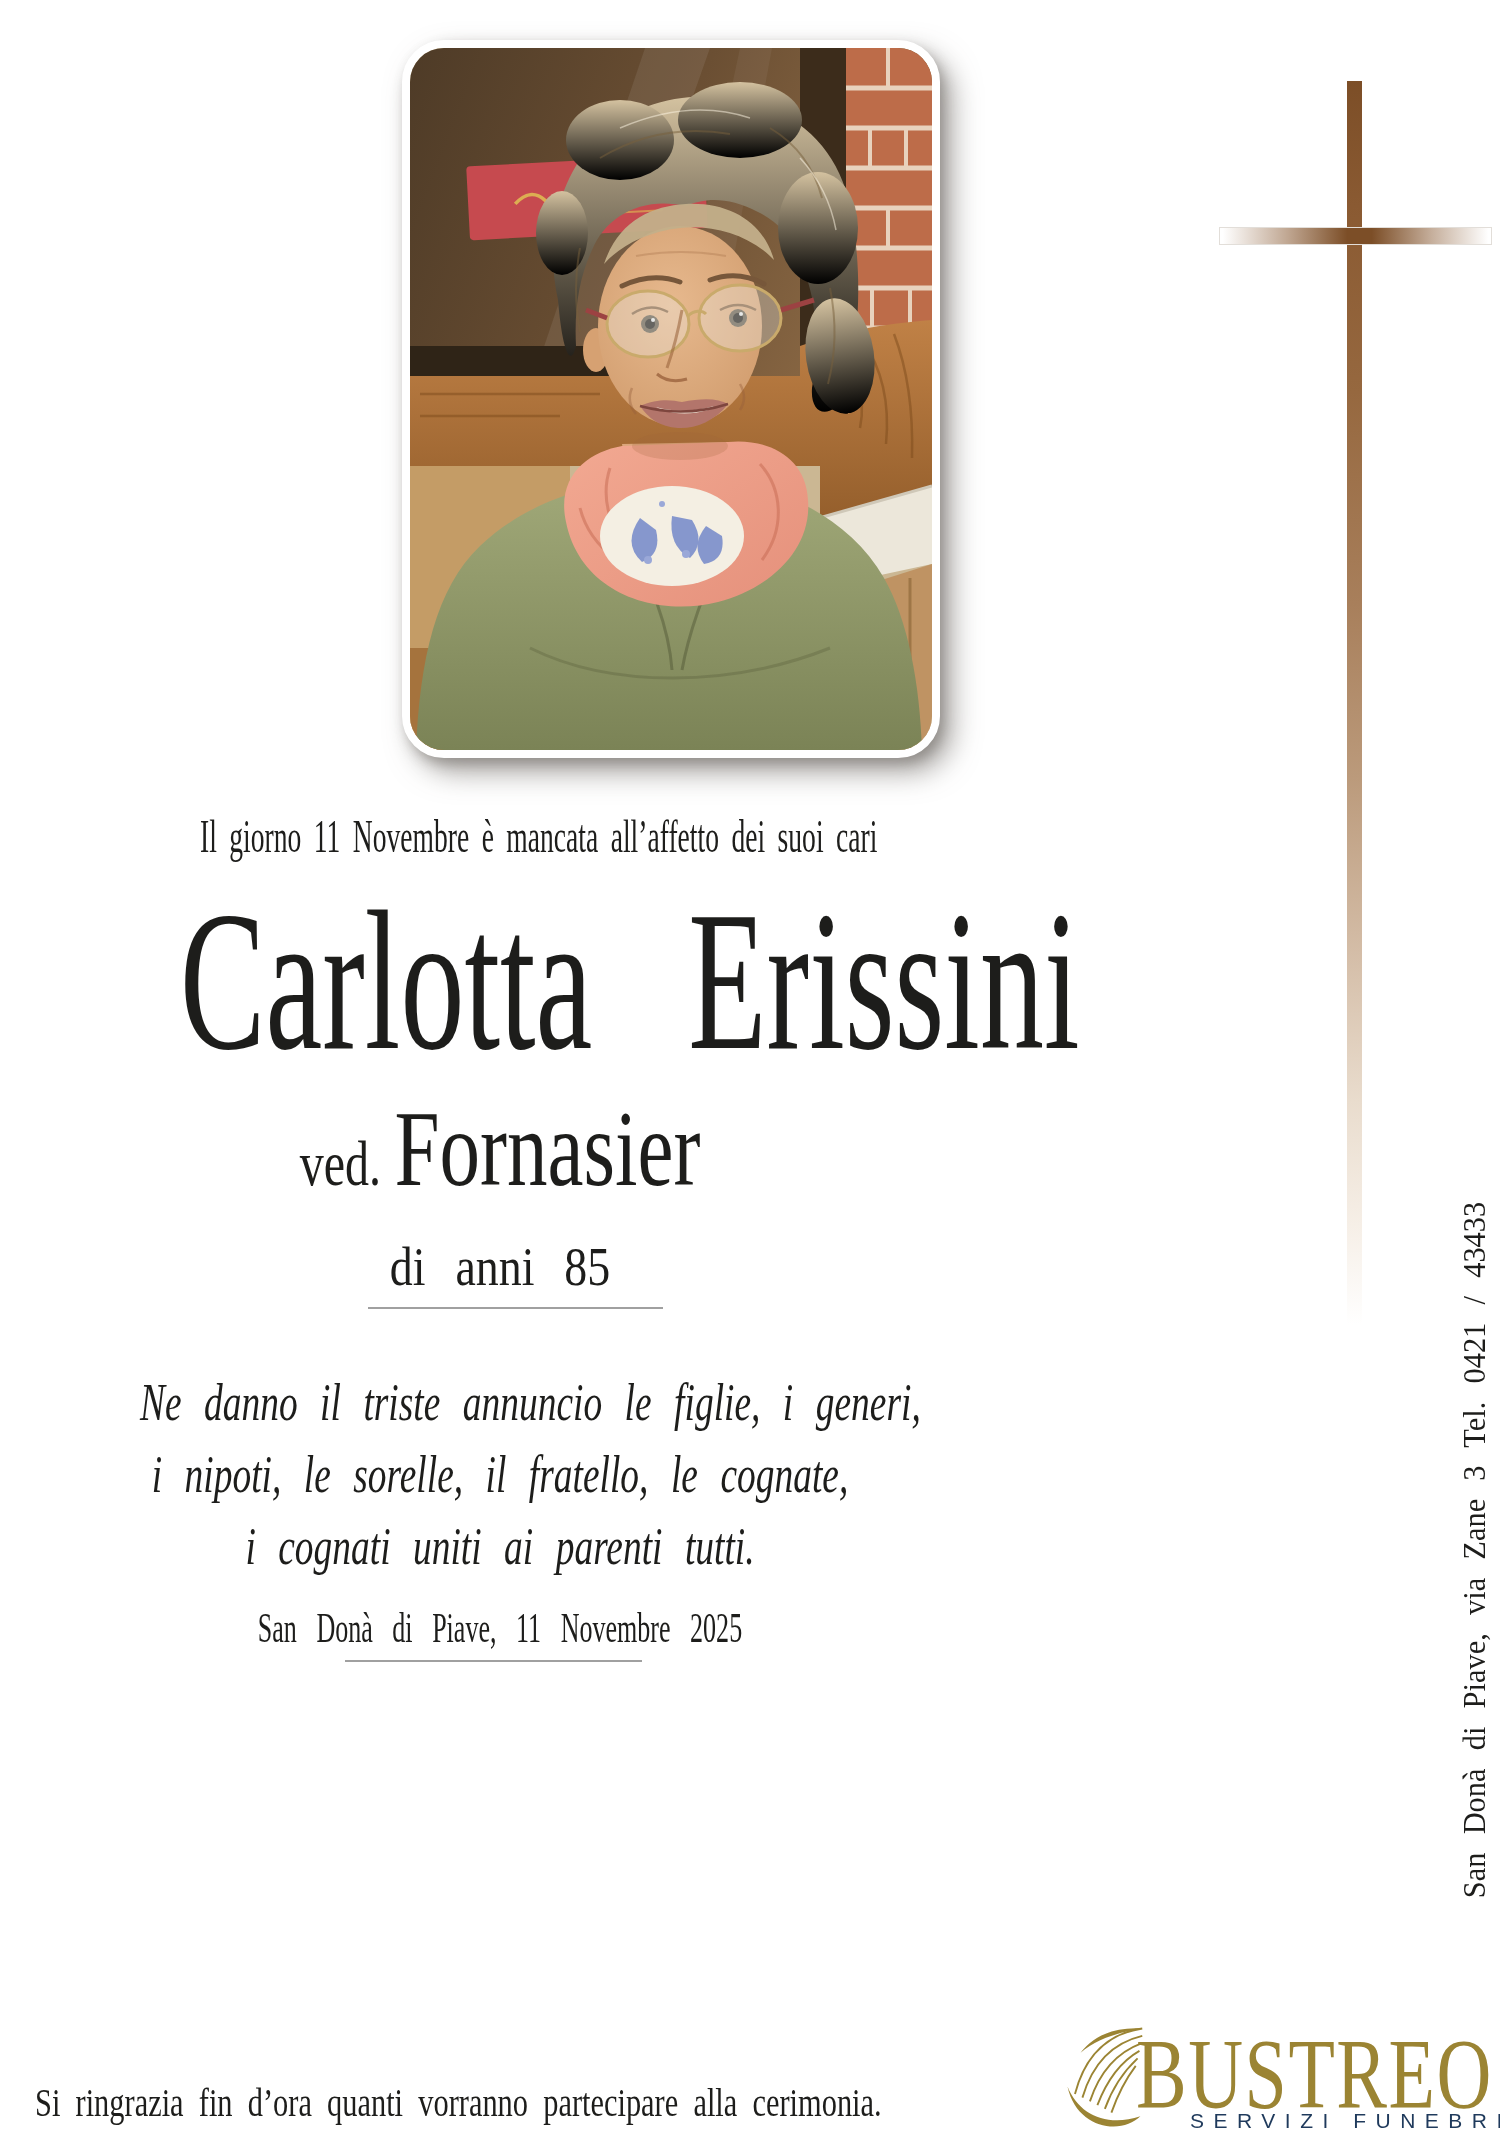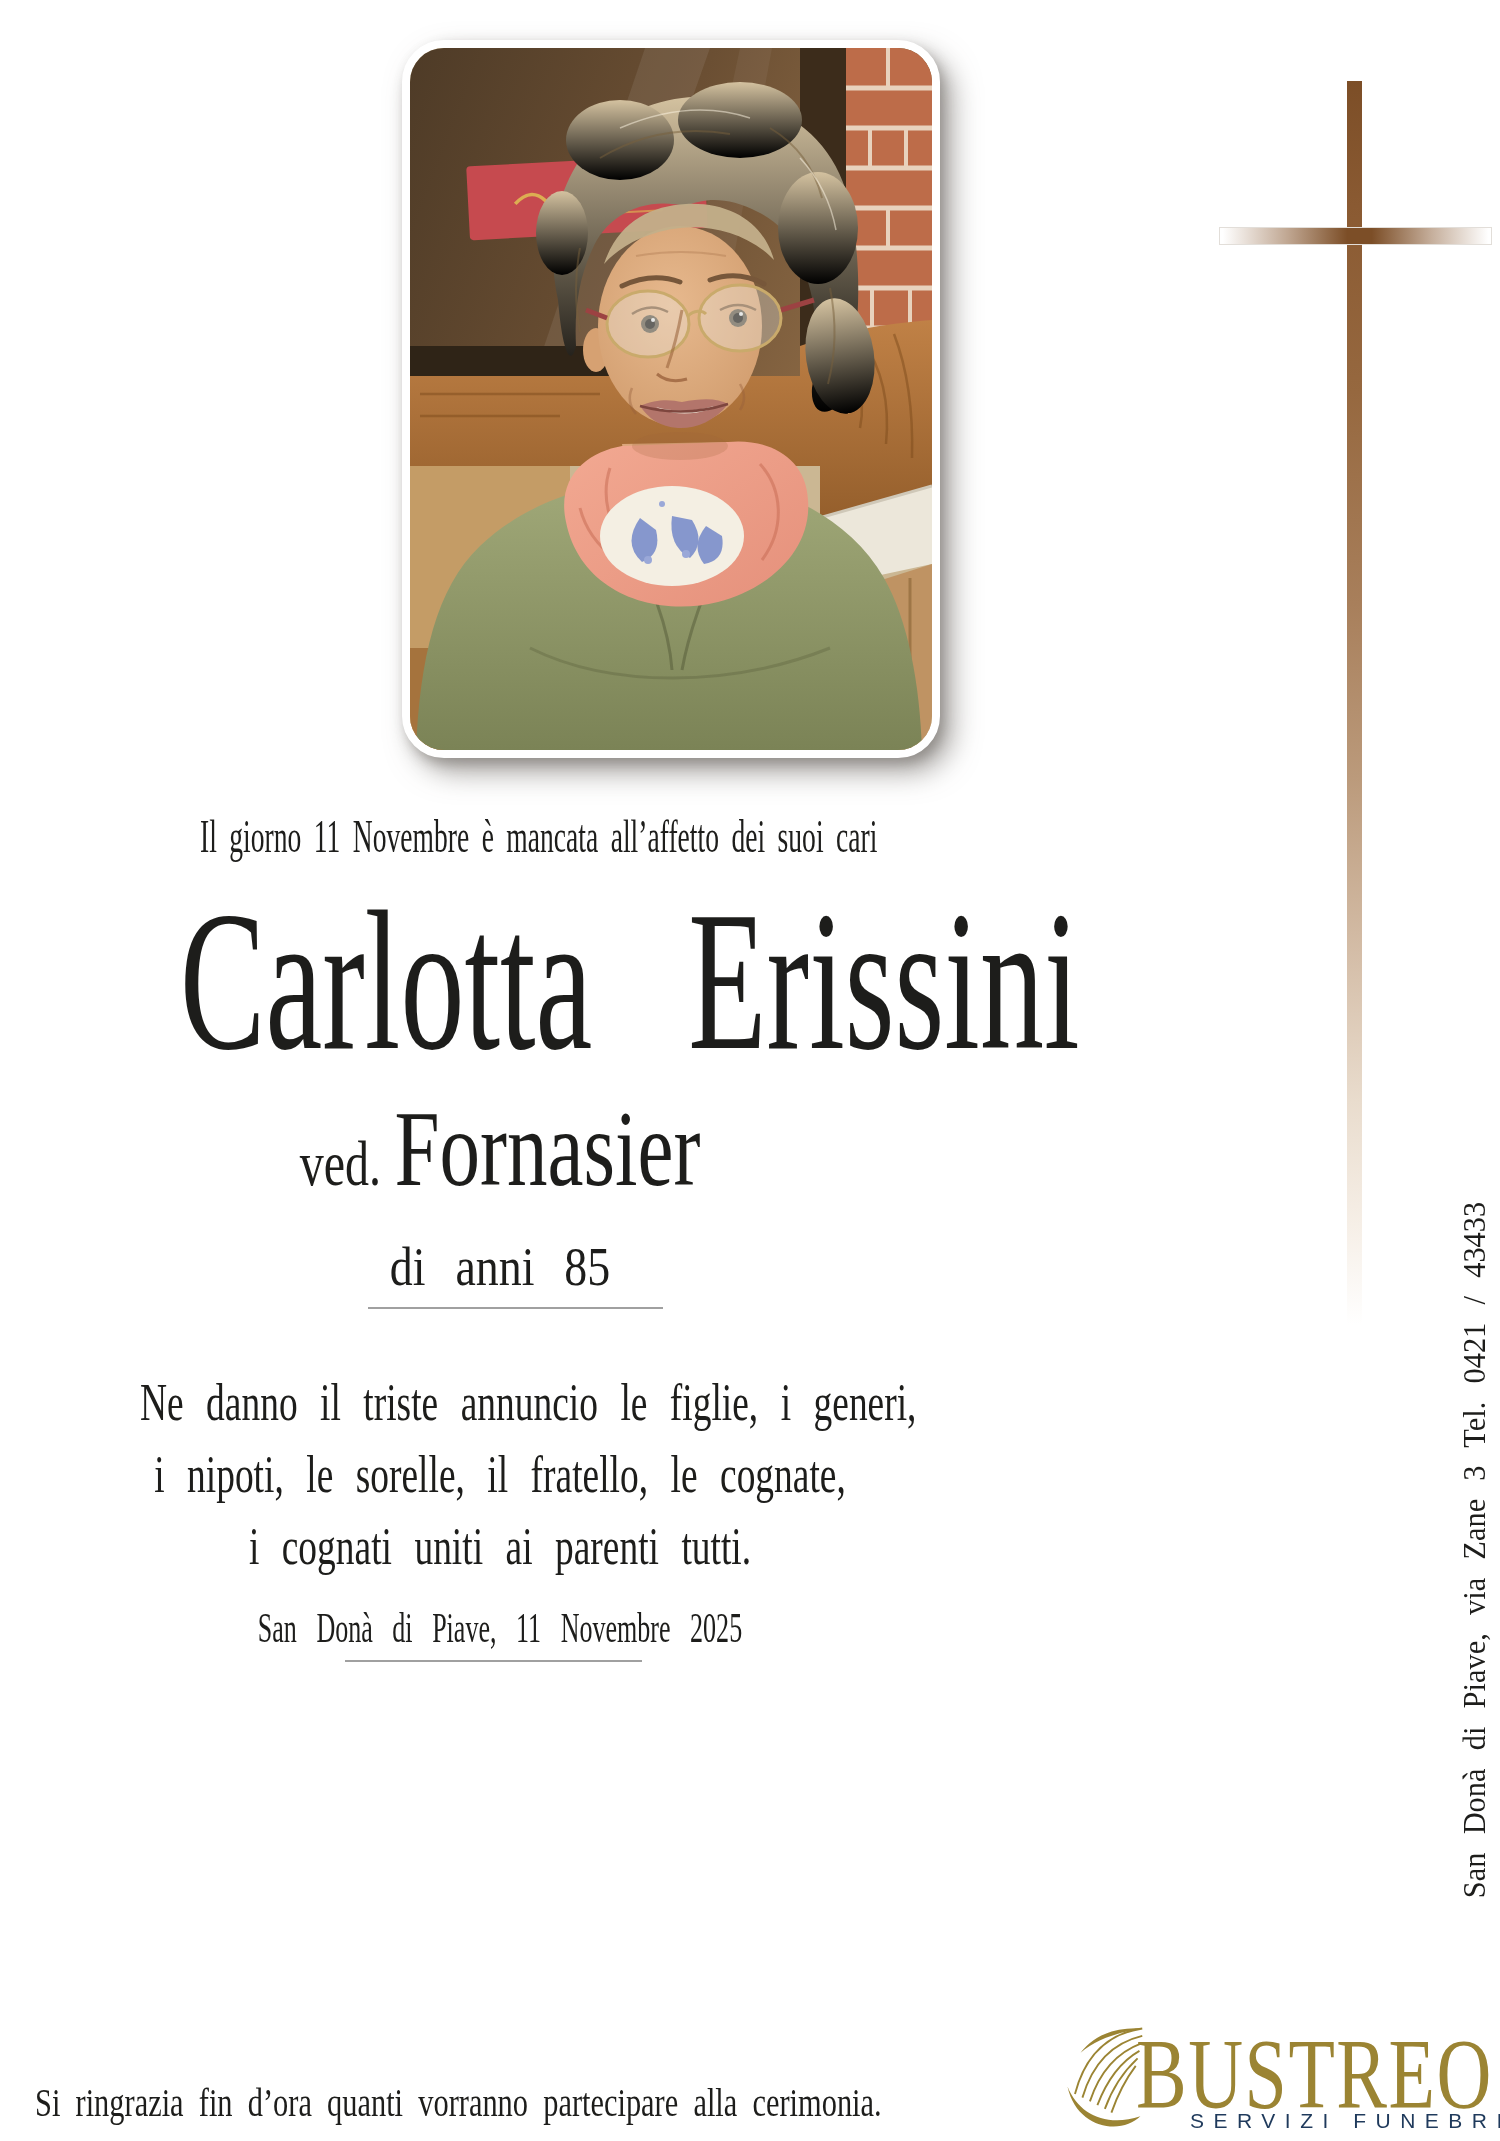--- a/index.html
+++ b/index.html
@@ -53,21 +53,21 @@
   }
   
   .intro{top:814px;font-size:46px;word-spacing:.2em;transform:scaleX(.60);}
   .deceased{top:881px;font-size:200px;word-spacing:.5em;transform:scaleX(.64);}
   .widow{top:1095px;font-size:108px;line-height:1;transform:scaleX(.75);}
   .widow .prefix{font-size:64px;}
   .widow .married{font-size:108px;padding-left:18px;}
   .age{top:1240px;font-size:54px;word-spacing:.4em;transform:scaleX(.85);}
   .rule{position:absolute;height:2px;background:var(--underline);}
   .rule-age{left:368px;top:1307px;width:295px;}
-  .announce{top:1367px;}
+  .announce{top:1367px;font-style:italic;}
   .announce .ln{width:1000px;height:72px;line-height:72px;text-align:center;white-space:nowrap;
     font-size:52px;word-spacing:.35em;transform:scaleX(.72);}
   .dateline{top:1607px;font-size:42px;word-spacing:.5em;transform:scaleX(.62);}
   .rule-date{left:345px;top:1660px;width:297px;}
   .funeral{top:1702px;}
   .funeral .ln{width:1000px;height:70px;line-height:70px;text-align:center;white-space:nowrap;
     font-size:56px;word-spacing:.3em;transform:scaleX(.73);}
   .thanks{
     position:absolute;left:35px;top:2083px;font-size:40px;line-height:1;
     white-space:nowrap;word-spacing:.25em;

